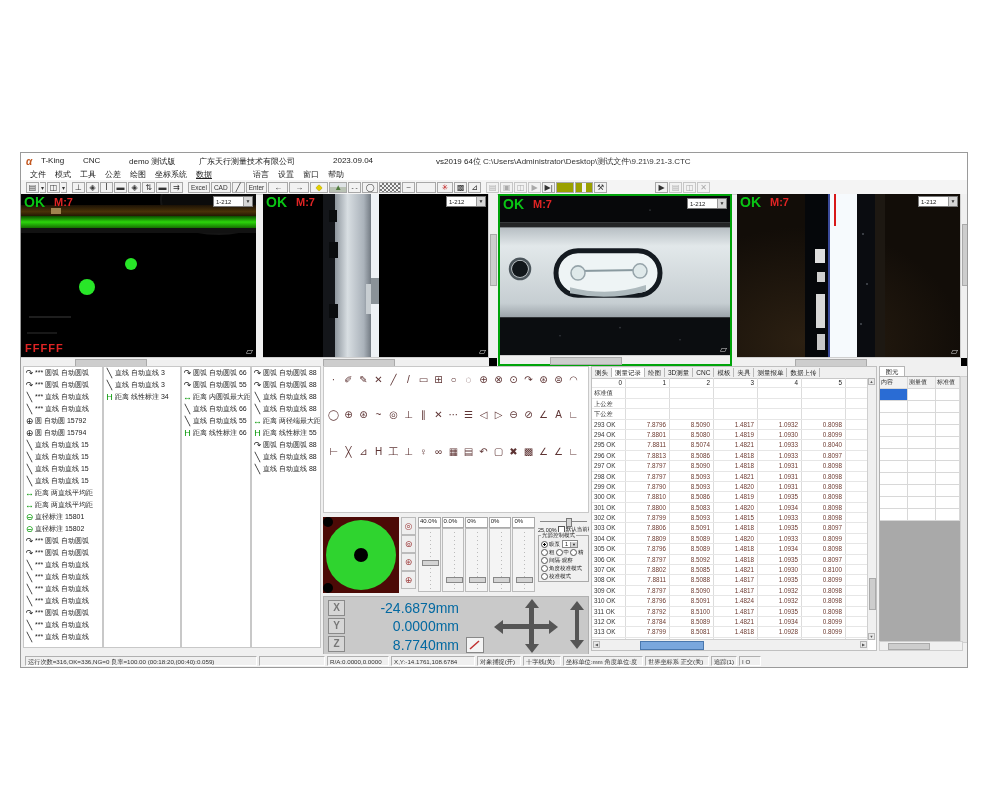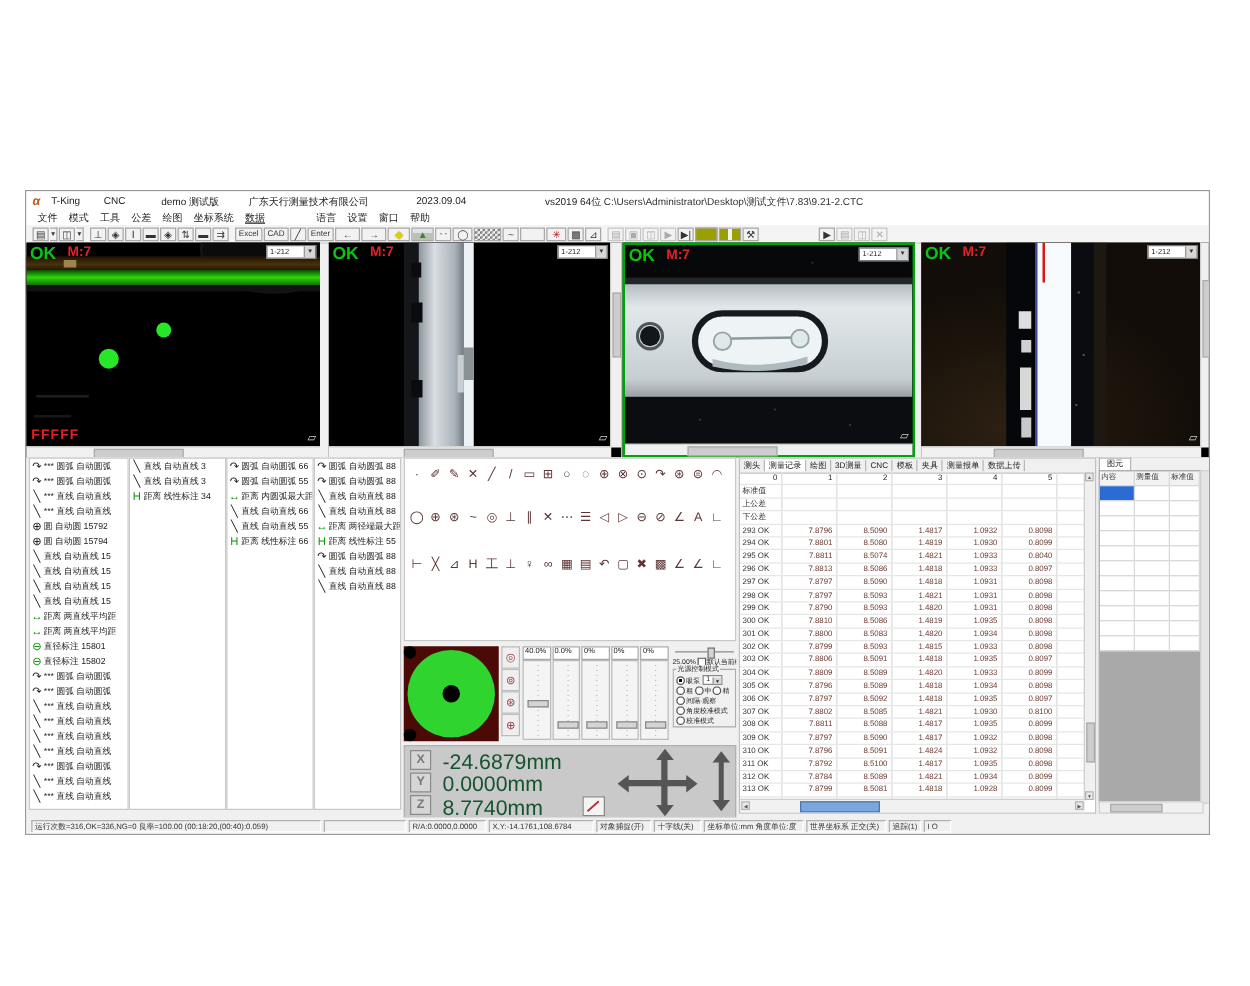--- a/index.html
+++ b/index.html
@@ -88,21 +88,21 @@
   .rb{display:inline-block;width:5px;height:5px;border:1px solid #555;border-radius:50%;background:#fff;margin:0 1px;flex:0 0 5px;}
   .rb.on{background:radial-gradient(#000 35%,#fff 40%);}
   .grp{border:1px solid #aaa;margin-top:2px;padding:1px;position:relative;}
   .grp .glab{position:absolute;top:-4px;left:2px;background:#f0f0f0;padding:0 1px;}
   .mini-dd{display:inline-flex;border:1px solid #888;background:#fff;height:6px;align-items:center;margin-left:2px;}
   .mini-dd .v{padding:0 2px;}
   .mini-dd .a{width:6px;background:#d6d6d6;border-left:1px solid #999;font-size:4px;text-align:center;}
 
   .dro{position:absolute;left:302px;top:230px;width:266px;height:60px;background:#c9c9c9;border:1px solid #b0b0b0;box-sizing:border-box;}
   .axisbtn{position:absolute;left:4px;width:15px;height:14px;border:1px solid #8a8a8a;background:#d6d6d6;color:#777;font-size:10px;font-weight:bold;text-align:center;line-height:14px;}
-  .droval{position:absolute;left:30px;width:105px;font-size:17px;color:#14532d;text-align:left;white-space:nowrap;}
+  .droval{position:absolute;left:30px;width:105px;font-size:14px;color:#0369a1;text-align:right;white-space:nowrap;}
   .diagbtn{position:absolute;left:142px;top:40px;width:16px;height:14px;background:#f4f4f4;border:1px solid #888;}
   .pan{position:absolute;left:170px;top:8px;width:64px;height:42px;}
   .pan .hbar{position:absolute;left:8px;top:19px;width:48px;height:5px;background:#555;}
   .pan .vbar{position:absolute;left:29px;top:2px;width:5px;height:39px;background:#555;}
   .tri{position:absolute;width:0;height:0;}
   .tl{left:0;top:15px;border-top:7px solid #0000;border-bottom:7px solid #0000;border-right:9px solid #555;}
   .tr{right:0;top:15px;border-top:7px solid #0000;border-bottom:7px solid #0000;border-left:9px solid #555;}
   .tu{left:25px;top:-6px;border-left:7px solid #0000;border-right:7px solid #0000;border-bottom:9px solid #555;}
   .td{left:25px;bottom:-6px;border-left:7px solid #0000;border-right:7px solid #0000;border-top:9px solid #555;}
   .zarr{position:absolute;left:246px;top:4px;width:14px;height:48px;}
@@ -150,21 +150,21 @@
   <div class="app">
 
     <div class="titlebar">
       <span class="logo">α</span>
       <span class="t-app">T-King</span>
       <span class="t-cnc">CNC</span>
       <span class="t-demo">demo 测试版</span>
       <span class="t-comp">广东天行测量技术有限公司</span>
       <span class="t-date">2023.09.04</span>
       <span class="t-build">vs2019 64位</span>
-      <span class="t-path">C:\Users\Administrator\Desktop\测试文件\7.83\9.21-2.CTC</span>
+      <span class="t-path">C:\Users\Administrator\Desktop\测试文件\9.21\9.21-3.CTC</span>
       <span class="winbtns">
         <span class="winbtn">–</span>
         <span class="winbtn">❐</span>
         <span class="winbtn">✕</span>
       </span>
     </div>
 
     <div class="menubar" id="menubar">
         <div class="menu-item" style="display: inline-block;">文件</div>
         <div class="menu-item" style="display: inline-block;">模式</div>

